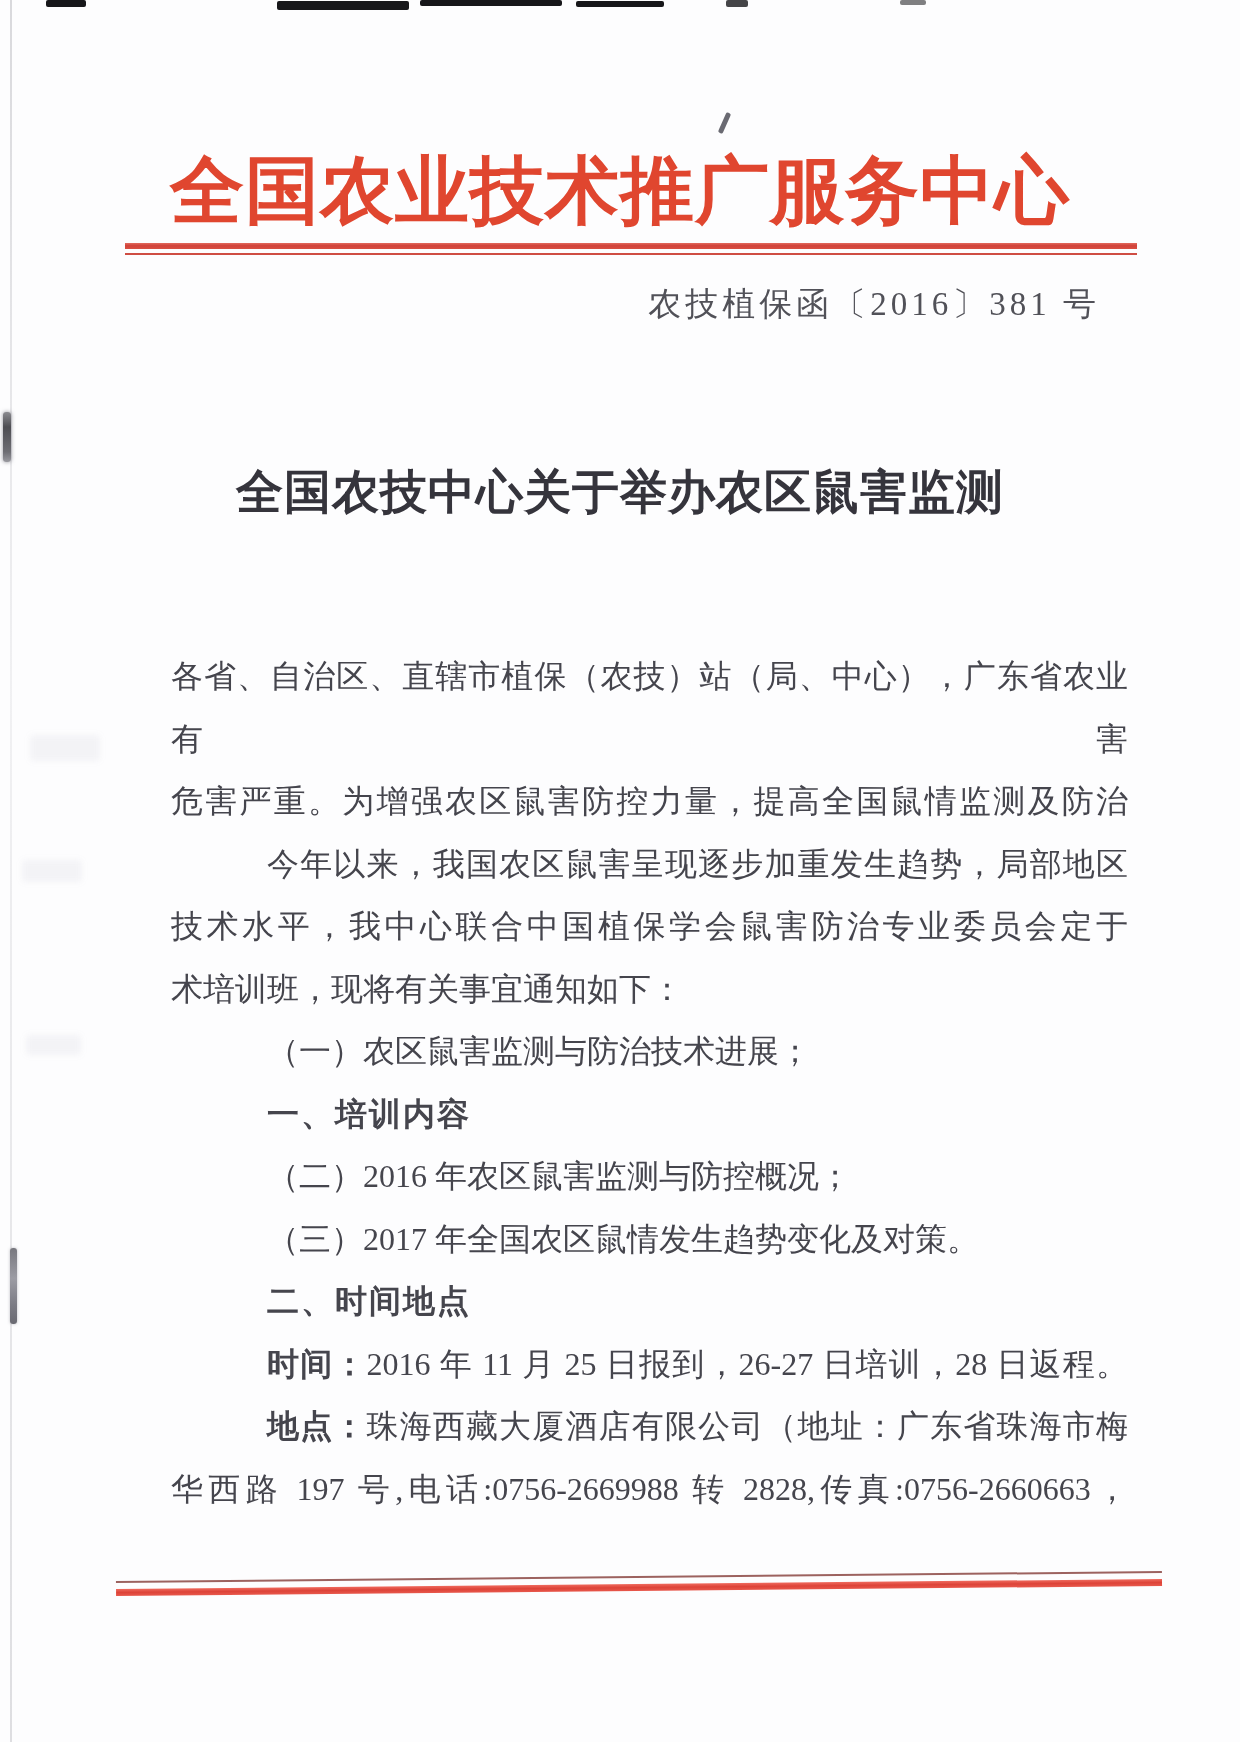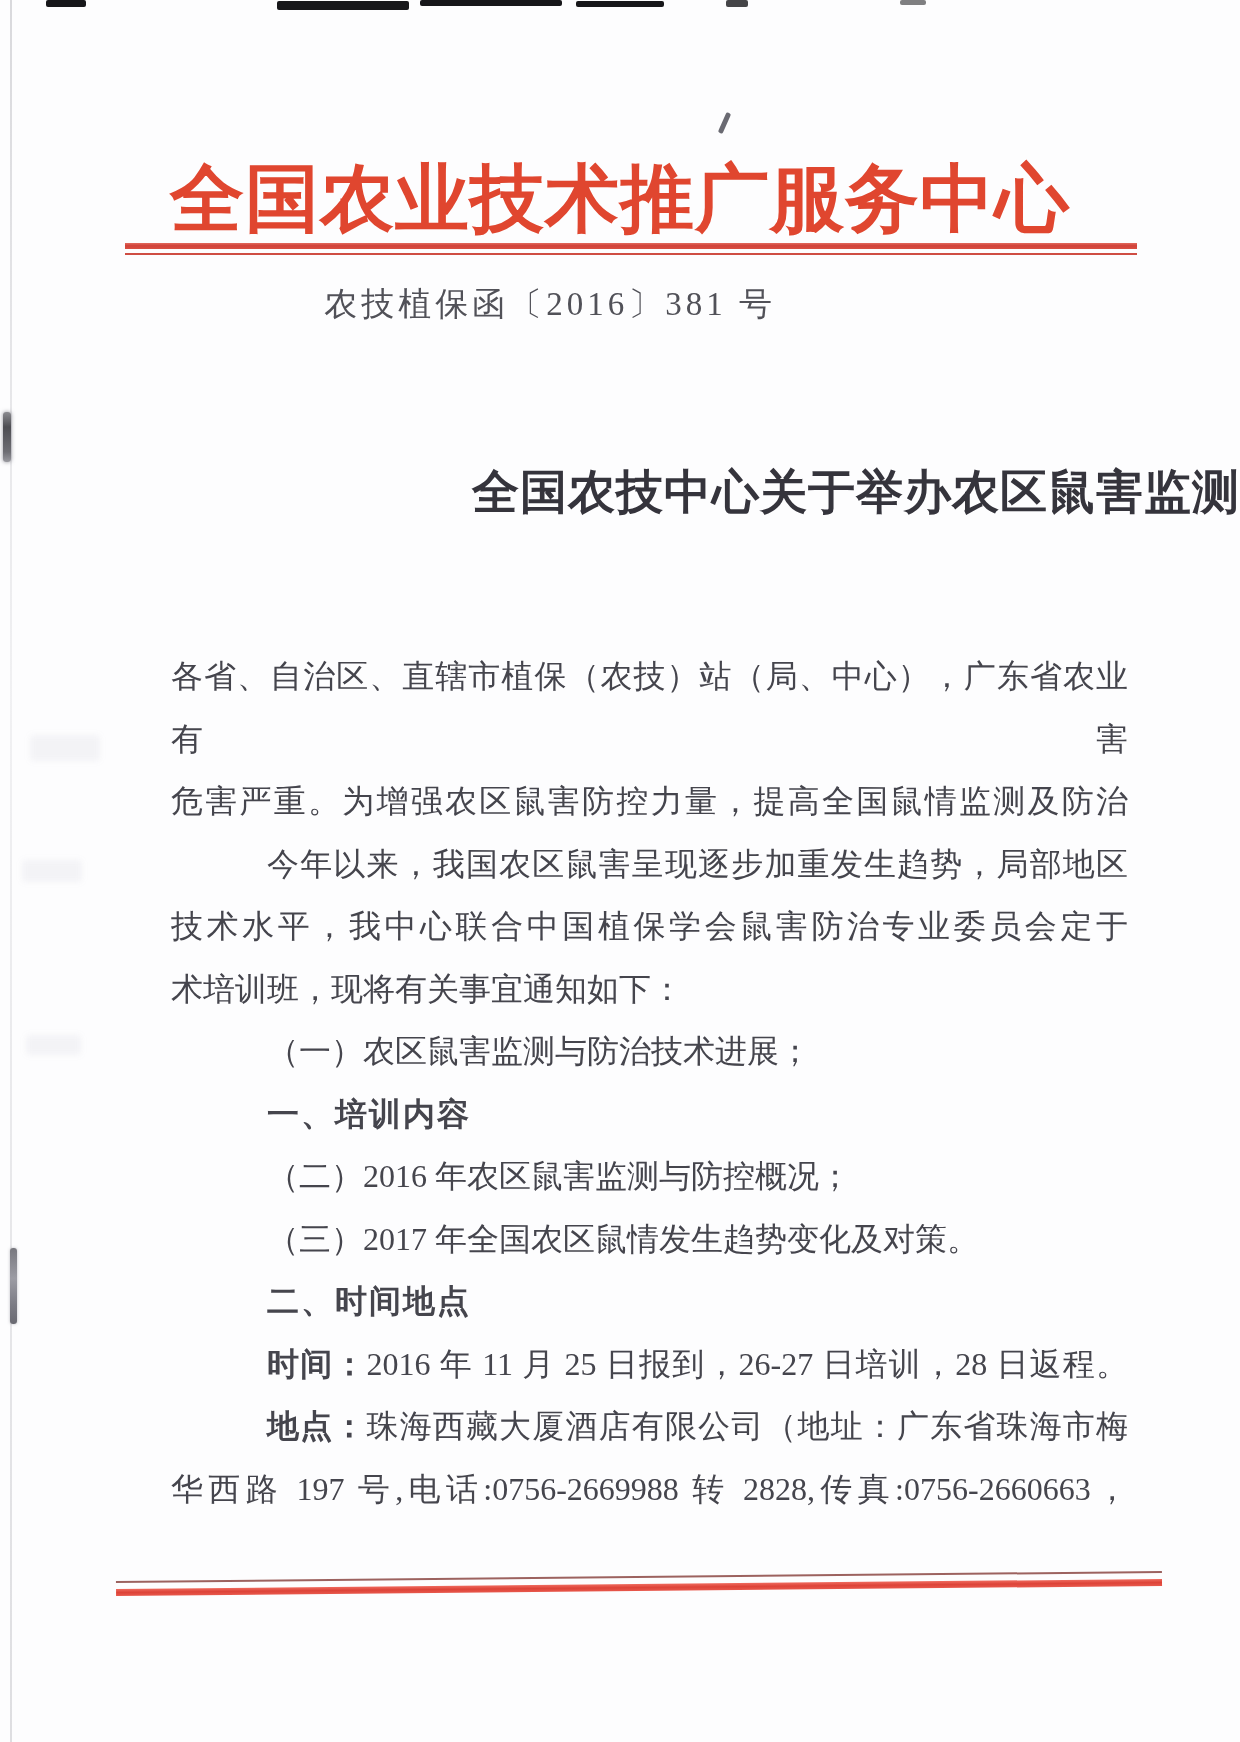--- a/index.html
+++ b/index.html
@@ -24,21 +24,20 @@
     background:#6a6a72;transform:rotate(24deg);border-radius:2px;}
   .smudge{position:absolute;background:rgba(120,120,135,.07);filter:blur(3px);border-radius:4px;}
   
   .letterhead{
     position:absolute;left:0;top:148px;width:1240px;
     text-align:center;
     font-size:74px;font-weight:900;
     letter-spacing:1px;
     line-height:86px;
     font-family:"Liberation Serif", serif;
-    margin-top:8px;
   }
   .rule-top-thick{position:absolute;left:125px;top:243px;width:1012px;height:6px;
     background:linear-gradient(to bottom,#e2695c,#d0423a 45%,#d94f42);}
   .rule-top-thin{position:absolute;left:125px;top:253px;width:1012px;height:2px;background:#cf4d43;}
   .doc-number{
     position:absolute;left:0;top:284px;width:1100px;
     text-align:right;
     font-size:33px;letter-spacing:4px;
     line-height:40px;
   }
@@ -82,23 +81,23 @@
   <div class="staple staple-b"></div>
   <div class="tick-mark"></div>
   <div class="smudge" style="left:30px;top:735px;width:70px;height:26px;"></div>
   <div class="smudge" style="left:22px;top:860px;width:60px;height:22px;"></div>
   <div class="smudge" style="left:26px;top:1035px;width:55px;height:20px;"></div>
 
   <div class="letterhead" style="color:#e0462f;">全国农业技术推广服务中心</div>
   <div class="rule-top-thick"></div>
   <div class="rule-top-thin"></div>
 
-  <div class="doc-number" style="color:#515158;text-align:center;">农技植保函〔2016〕381 号</div>
+  <div class="doc-number" style="color:#515158;">农技植保函〔2016〕381 号</div>
 
-  <div class="doc-title" style="color:#35343c;text-align:right;">
+  <div class="doc-title" style="color:#35343c;">
     <div>全国农技中心关于举办农区鼠害监测</div>
   </div>
 
   <div class="body-block" style="color:#45454d;margin-left:28px;" id="body-lines">
       <div class="bline flush">各省、自治区、直辖市植保（农技）站（局、中心），广东省农业有害</div>
       <div class="bline flush">危害严重。为增强农区鼠害防控力量，提高全国鼠情监测及防治</div>
       <div class="bline indent flush">今年以来，我国农区鼠害呈现逐步加重发生趋势，局部地区</div>
       <div class="bline flush">技术水平，我中心联合中国植保学会鼠害防治专业委员会定于</div>
       <div class="bline">术培训班，现将有关事宜通知如下：</div>
       <div class="bline indent">（一）农区鼠害监测与防治技术进展；</div>

